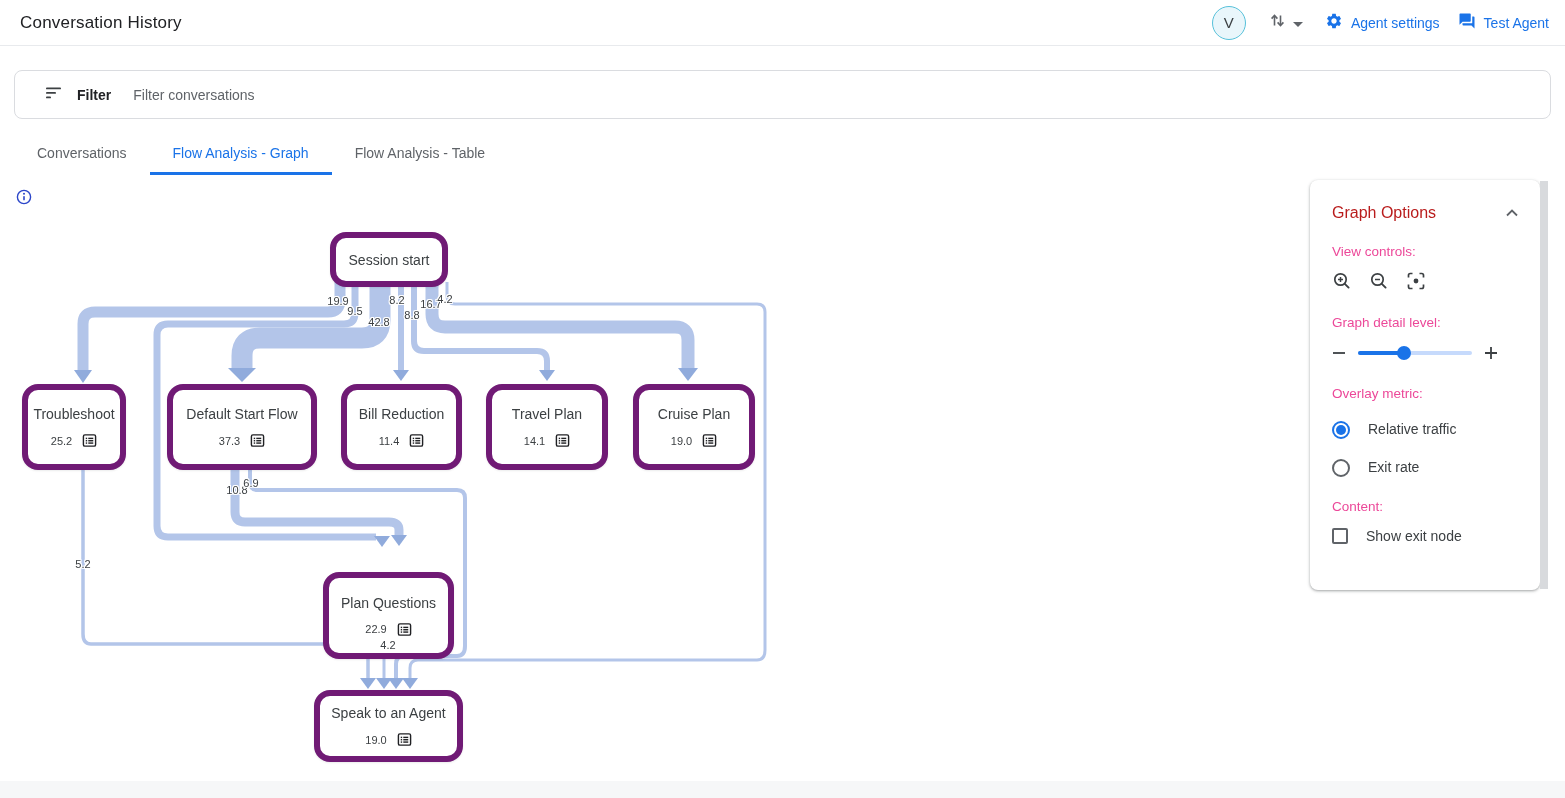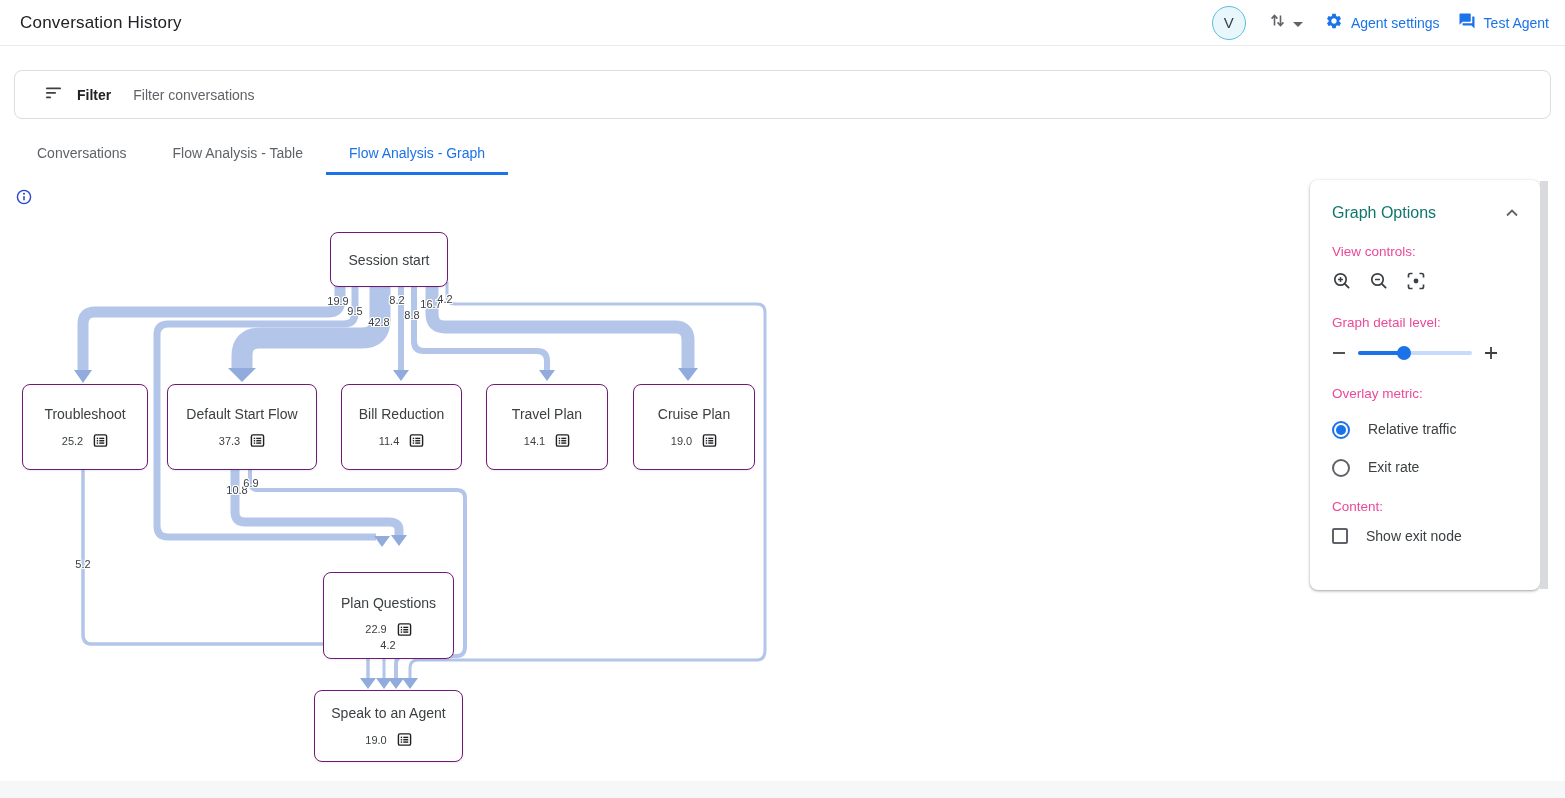--- a/index.html
+++ b/index.html
@@ -45,21 +45,21 @@
   .tab.active { color:#1a73e8; border-bottom-color:#1a73e8; }
   
   .notice {
     position:absolute; left:16px; top:189px; display:flex; align-items:center; gap:9px; z-index:5;
   }
   .notice-text { font-family:"Liberation Serif", serif; font-size:15.5px; color:#2b46c9; }
   
   .graph-canvas { position:absolute; inset:0; z-index:1; }
   .edges-svg { position:absolute; left:0; top:0; pointer-events:none; }
   .node {
-    position:absolute; background:#fff; border:1px solid #701a75; border-radius:8px;
+    position:absolute; background:#fff; border:6px solid #701a75; border-radius:16px;
     box-shadow:0 1px 2px rgba(60,64,67,.10); display:flex; flex-direction:column;
     align-items:center; justify-content:center; gap:11px; z-index:2; cursor:pointer;text-align:right;
   }
   .node-title { font-size:14px; color:#3c4043; }
   .node-meta { display:flex; align-items:center; gap:10px; }
   .node-value { font-size:11px; color:#3c4043; }
   .edge-label {
     position:absolute; transform:translate(-50%,-50%); font-size:11px; color:#3c4043; z-index:3;
     text-shadow:-1px 0 0 #fff,1px 0 0 #fff,0 -1px 0 #fff,0 1px 0 #fff,
                 -1px -1px 0 #fff,1px 1px 0 #fff,-1px 1px 0 #fff,1px -1px 0 #fff;
@@ -68,21 +68,21 @@
   
   .options-panel {
     position:absolute; left:1310px; top:180px; width:230px; height:410px; background:#fff;
     border-radius:8px; box-shadow:0 1px 2px rgba(60,64,67,.3), 0 1px 3px 1px rgba(60,64,67,.15);
     z-index:6; padding:24px 22px 0 22px;
   }
   .panel-scrollbar {
     position:absolute; left:1540px; top:181px; width:8px; height:408px; background:#d8dadd; z-index:7;
   }
   .panel-title-row { display:flex; align-items:center; justify-content:space-between; }
-  .panel-title { font-size:16px; color:#0f766e; }
+  .panel-title { font-size:16px; color:#b91c1c; }
   .panel-section-label { font-size:13.5px; color:#ec4899; }
   .view-controls-row { display:flex; align-items:center; gap:17px; margin-top:12px; }
   .icon-btn { cursor:pointer; display:flex; align-items:center; justify-content:center; }
   .slider-row { display:flex; align-items:center; margin-top:16px; }
   .slider-track { position:relative; width:114px; height:4px; background:#c6dafc; border-radius:2px; margin:0 12px; cursor:pointer; }
   .slider-fill { position:absolute; left:0; top:0; height:4px; width:40%; background:#1a73e8; border-radius:2px; }
   .slider-thumb {
     position:absolute; left:40%; top:50%; transform:translate(-50%,-50%);
     width:14px; height:14px; border-radius:50%; background:#1a73e8; cursor:grab;
   }
@@ -153,22 +153,22 @@
         <rect x="1" y="6" width="10" height="1.8" rx="0.9" fill="#3c4043"></rect>
         <rect x="1" y="10.5" width="5" height="1.8" rx="0.9" fill="#3c4043"></rect>
       </svg>
     </span>
     <span class="filter-label">Filter</span>
     <input class="filter-input" value="" placeholder="Filter conversations" style="">
   </div>
 
   <div class="tabs">
     <div class="tab">Conversations</div>
+    <div class="tab active">Flow Analysis - Graph</div>
     <div class="tab">Flow Analysis - Table</div>
-    <div class="tab active">Flow Analysis - Graph</div>
   </div>
 
   <div class="notice">
     <span>
       <svg width="16" height="16" viewBox="0 0 16 16" fill="none">
         <circle cx="8" cy="8" r="6.6" stroke="#2b46c9" stroke-width="1.4"></circle>
         <rect x="7.2" y="7" width="1.6" height="4.4" rx="0.8" fill="#2b46c9"></rect>
         <circle cx="8" cy="4.7" r="1" fill="#2b46c9"></circle>
       </svg>
     </span>
@@ -221,21 +221,21 @@
     <div class="edge-label" style="left:445px; top:299px">4.2</div>
     <div class="edge-label" style="left:237px; top:490px">10.8</div>
     <div class="edge-label" style="left:251px; top:483px">6.9</div>
     <div class="edge-label" style="left:83px; top:564px">5.2</div>
     <div class="edge-label" style="left:388px; top:645px">4.2</div>
 
     <div class="node" style="left:330px; top:232px; width:118px; height:55px">
       <div class="node-title">Session start</div>
     </div>
 
-    <div class="node" style="left:22px; top:384px; width:126px; height:86px">
+    <div class="node" style="left:22px; top:384px; width:104px; height:86px">
       <div class="node-title">Troubleshoot</div>
       <div class="node-meta">
         <span class="node-value">25.2</span>
         <span class="icon-btn">
           <svg width="15" height="15" viewBox="0 0 16 16" fill="none">
             <rect x="1.5" y="2" width="13" height="12" rx="1.6" stroke="#202124" stroke-width="1.5"></rect>
             <rect x="4" y="5" width="1.5" height="1.5" fill="#202124"></rect>
               <rect x="6.7" y="5" width="5.3" height="1.5" fill="#202124"></rect>
             <rect x="4" y="7.5" width="1.5" height="1.5" fill="#202124"></rect>
               <rect x="6.7" y="7.5" width="5.3" height="1.5" fill="#202124"></rect>

